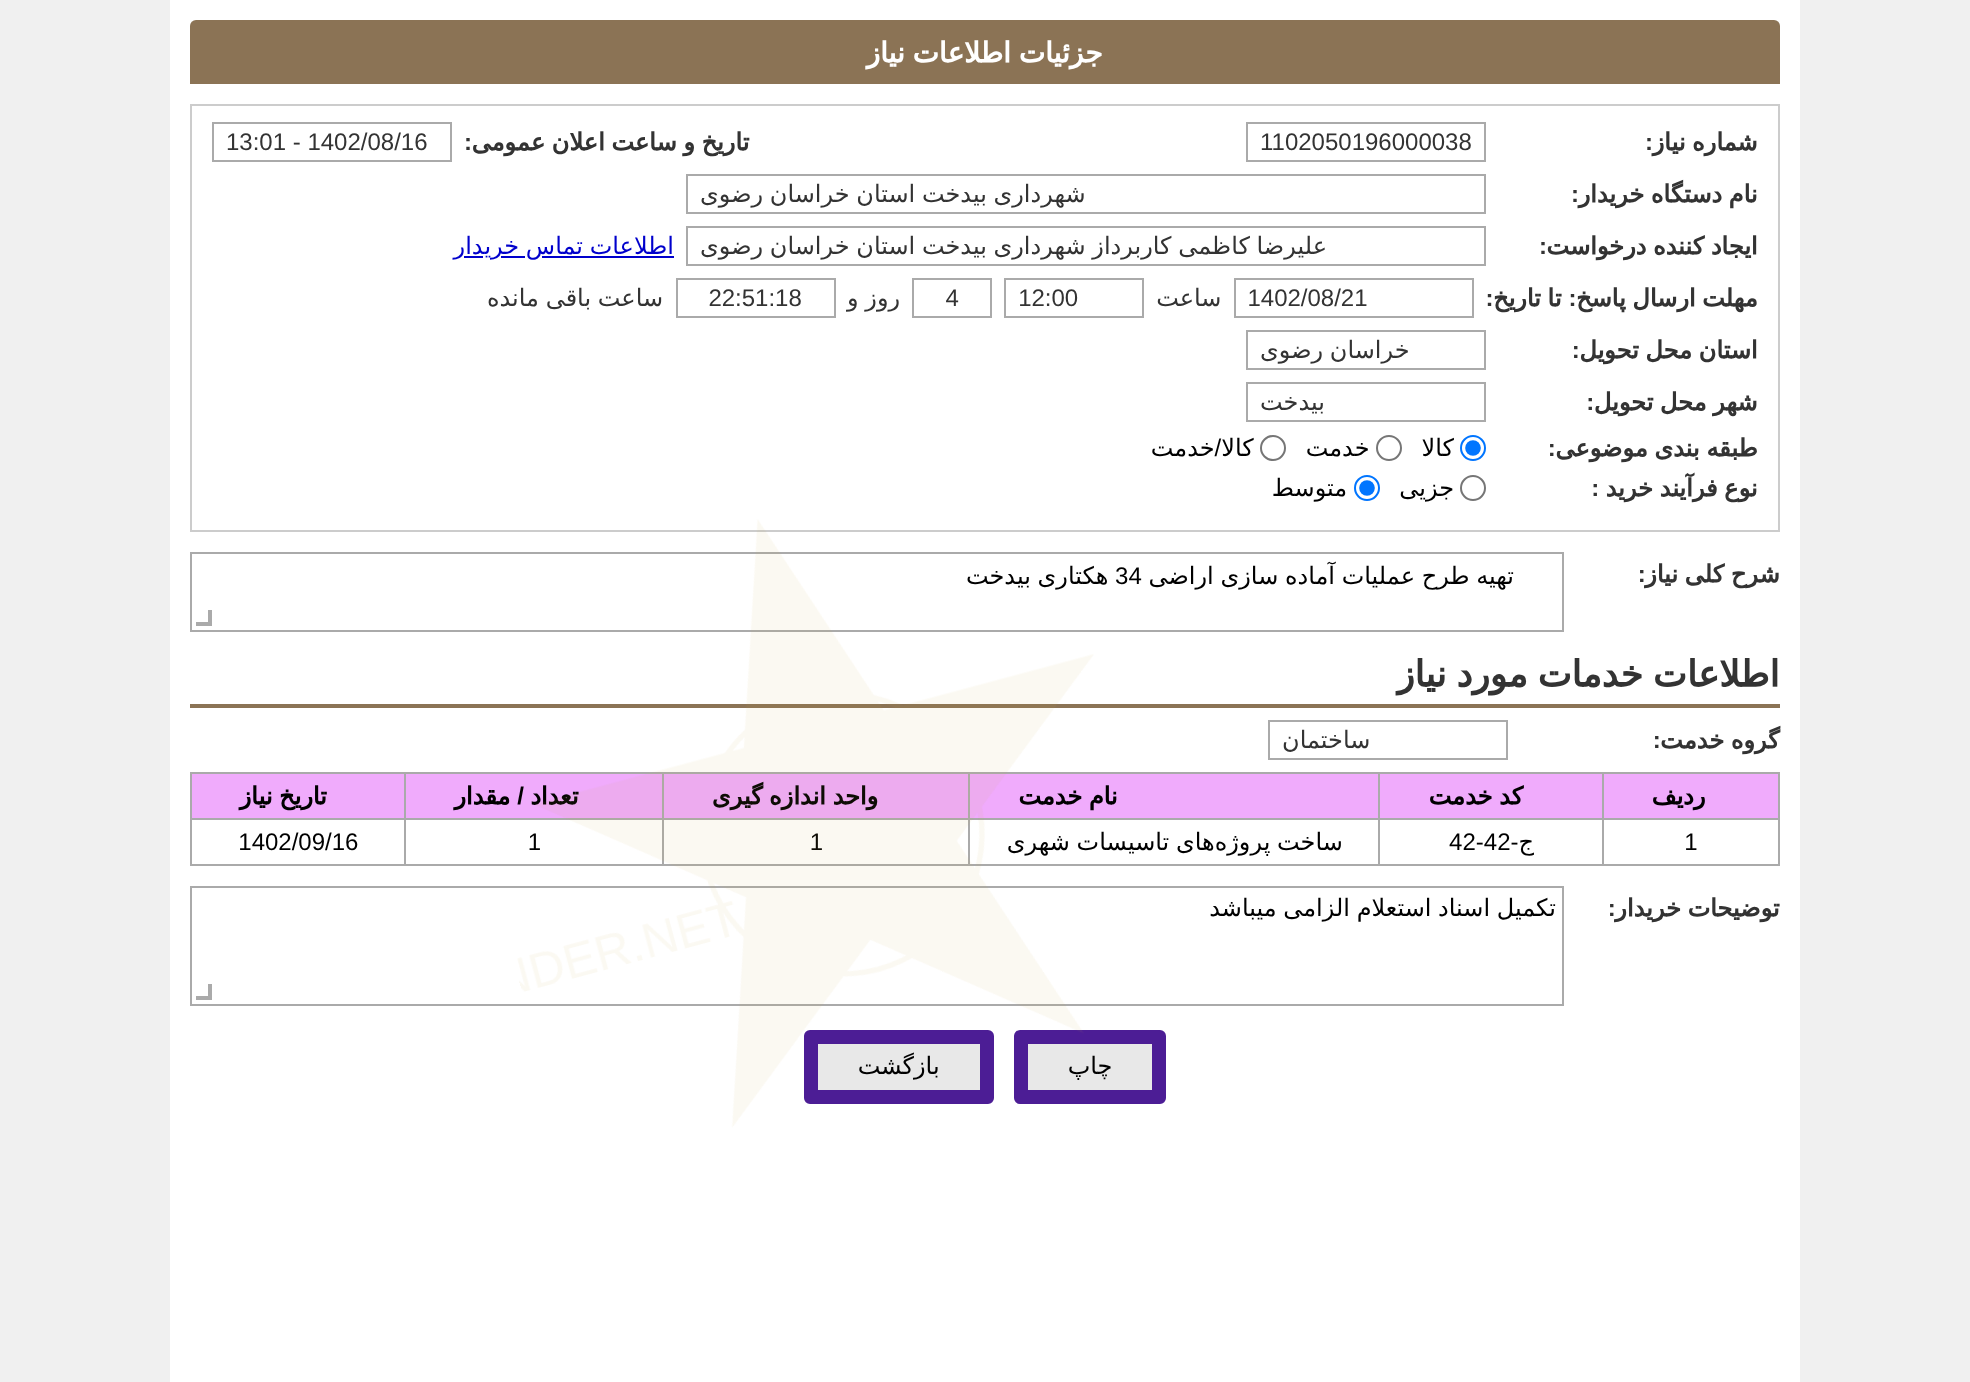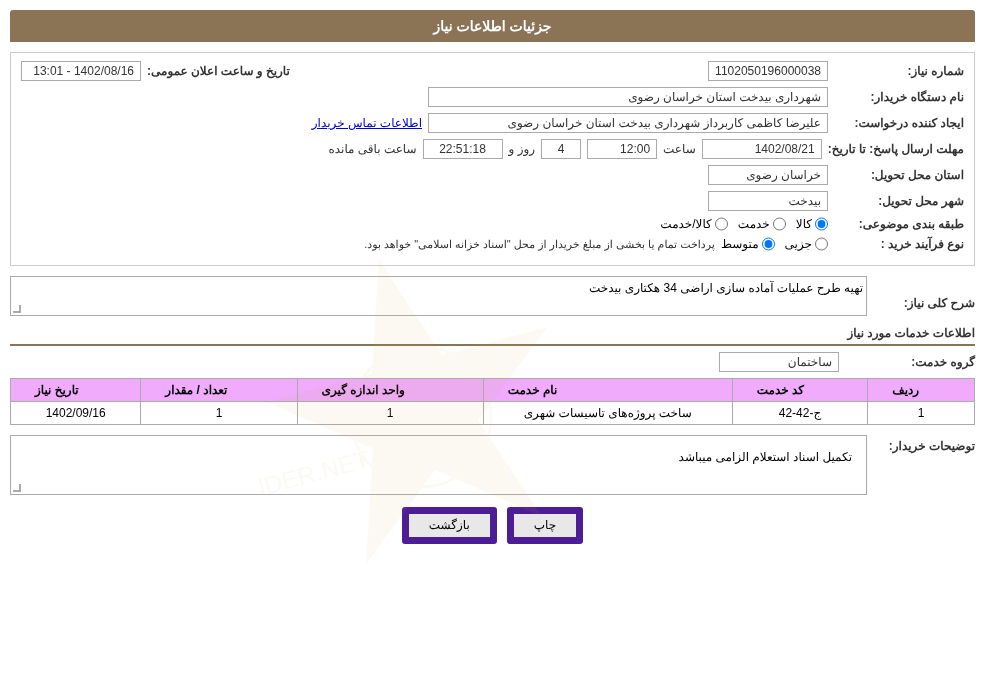--- a/index.html
+++ b/index.html
@@ -3,21 +3,21 @@
   <meta charset="utf-8">
   <style>
     * { box-sizing: border-box; margin: 0; padding: 0; }
     body {
       font-family: Tahoma, Arial, sans-serif;
       font-size: 12px;
       background: #f0f0f0;
       direction: rtl;
     }
     .page-wrapper {
-      width: 985px;
+      width: 815px;
       min-height: 691px;
       background: #fff;
       margin: 0 auto;
       padding: 10px;
     }
     .header-bar {
       background: #8b7355;
       color: #fff;
       text-align: center;
       padding: 8px 12px;
@@ -46,21 +46,21 @@
       text-align: right;
       white-space: nowrap;
     }
     .field-value {
       border: 1px solid #aaa;
       padding: 2px 6px;
       min-height: 20px;
       min-width: 200px;
       background: #fff;
       color: #333;
-      text-align: right;
+      text-align: left;
     }
     .field-value-wide {
       min-width: 400px;
     }
     .field-value-narrow {
       min-width: 120px;
     }
     .link-text {
       color: #0000cc;
       text-decoration: underline;
@@ -96,21 +96,21 @@
       font-weight: bold;
     }
     .services-table td {
       border: 1px solid #aaa;
       padding: 4px 4px;
       text-align: center;
     }
     .services-table tr:nth-child(even) { background: #f5f5f5; }
     .comments-section {
       border: 1px solid #aaa;
-      padding: 14px;
+      padding: 3px;
       min-height: 60px;
       background: #fff;
       text-align: right;
       position: relative;
     }
     .btn-row {
       display: flex;
       justify-content: center;
       gap: 10px;
       margin-top: 12px;
@@ -217,34 +217,33 @@
       <div class="radio-group">
         <div class="radio-item">
           <input type="radio" name="purchase_type" value="jozi" style="">
           <span>جزیی</span>
         </div>
         <div class="radio-item">
           <input type="radio" name="purchase_type" value="motavasset" checked="" style="">
           <span>متوسط</span>
         </div>
       </div>
-      <span class="purchase-note">پرداخت تمام یا بخشی از مبلغ خریدار از محل "اسناد خزانه اسلامی" خواهد بود.</span>
     </div>
 
   </div>
 
   <div style="display:flex; align-items:flex-start; margin-bottom:10px; gap:8px;">
-    <span class="field-label" style="min-width:100px; margin-top:20px;text-align:right;">شرح کلی نیاز:</span>
-    <div style="flex:1; border:1px solid #aaa; padding:4px 3px; min-height:40px; background:#fff; text-align:right; position:relative;">
+    <span class="field-label" style="min-width:100px; margin-top:4px;text-align:right;">شرح کلی نیاز:</span>
+    <div style="flex:1; border:1px solid #aaa; padding:4px 24px; min-height:40px; background:#fff; text-align:right; position:relative;">
       <span>تهیه  طرح عملیات آماده سازی اراضی 34 هکتاری بیدخت</span>
       <div style="position:absolute; bottom:2px; left:2px; width:8px; height:8px; border-right:2px solid #aaa; border-bottom:2px solid #aaa; cursor:se-resize;"></div>
     </div>
   </div>
 
-  <div style="font-weight:bold; font-size:12px; color:#333; margin-bottom:6px; border-bottom:2px solid #8b7355; padding-bottom:4px;">اطلاعات خدمات مورد نیاز</div>
+  <div style="font-weight:bold; font-size:18px; color:#333; margin-bottom:6px; border-bottom:2px solid #8b7355; padding-bottom:4px;">اطلاعات خدمات مورد نیاز</div>
 
   <div class="field-row">
     <span class="field-label">گروه خدمت:</span>
     <span class="field-value field-value-narrow">ساختمان</span>
   </div>
 
   <table class="services-table">
     <thead>
       <tr>
         <th>ردیف</th>

